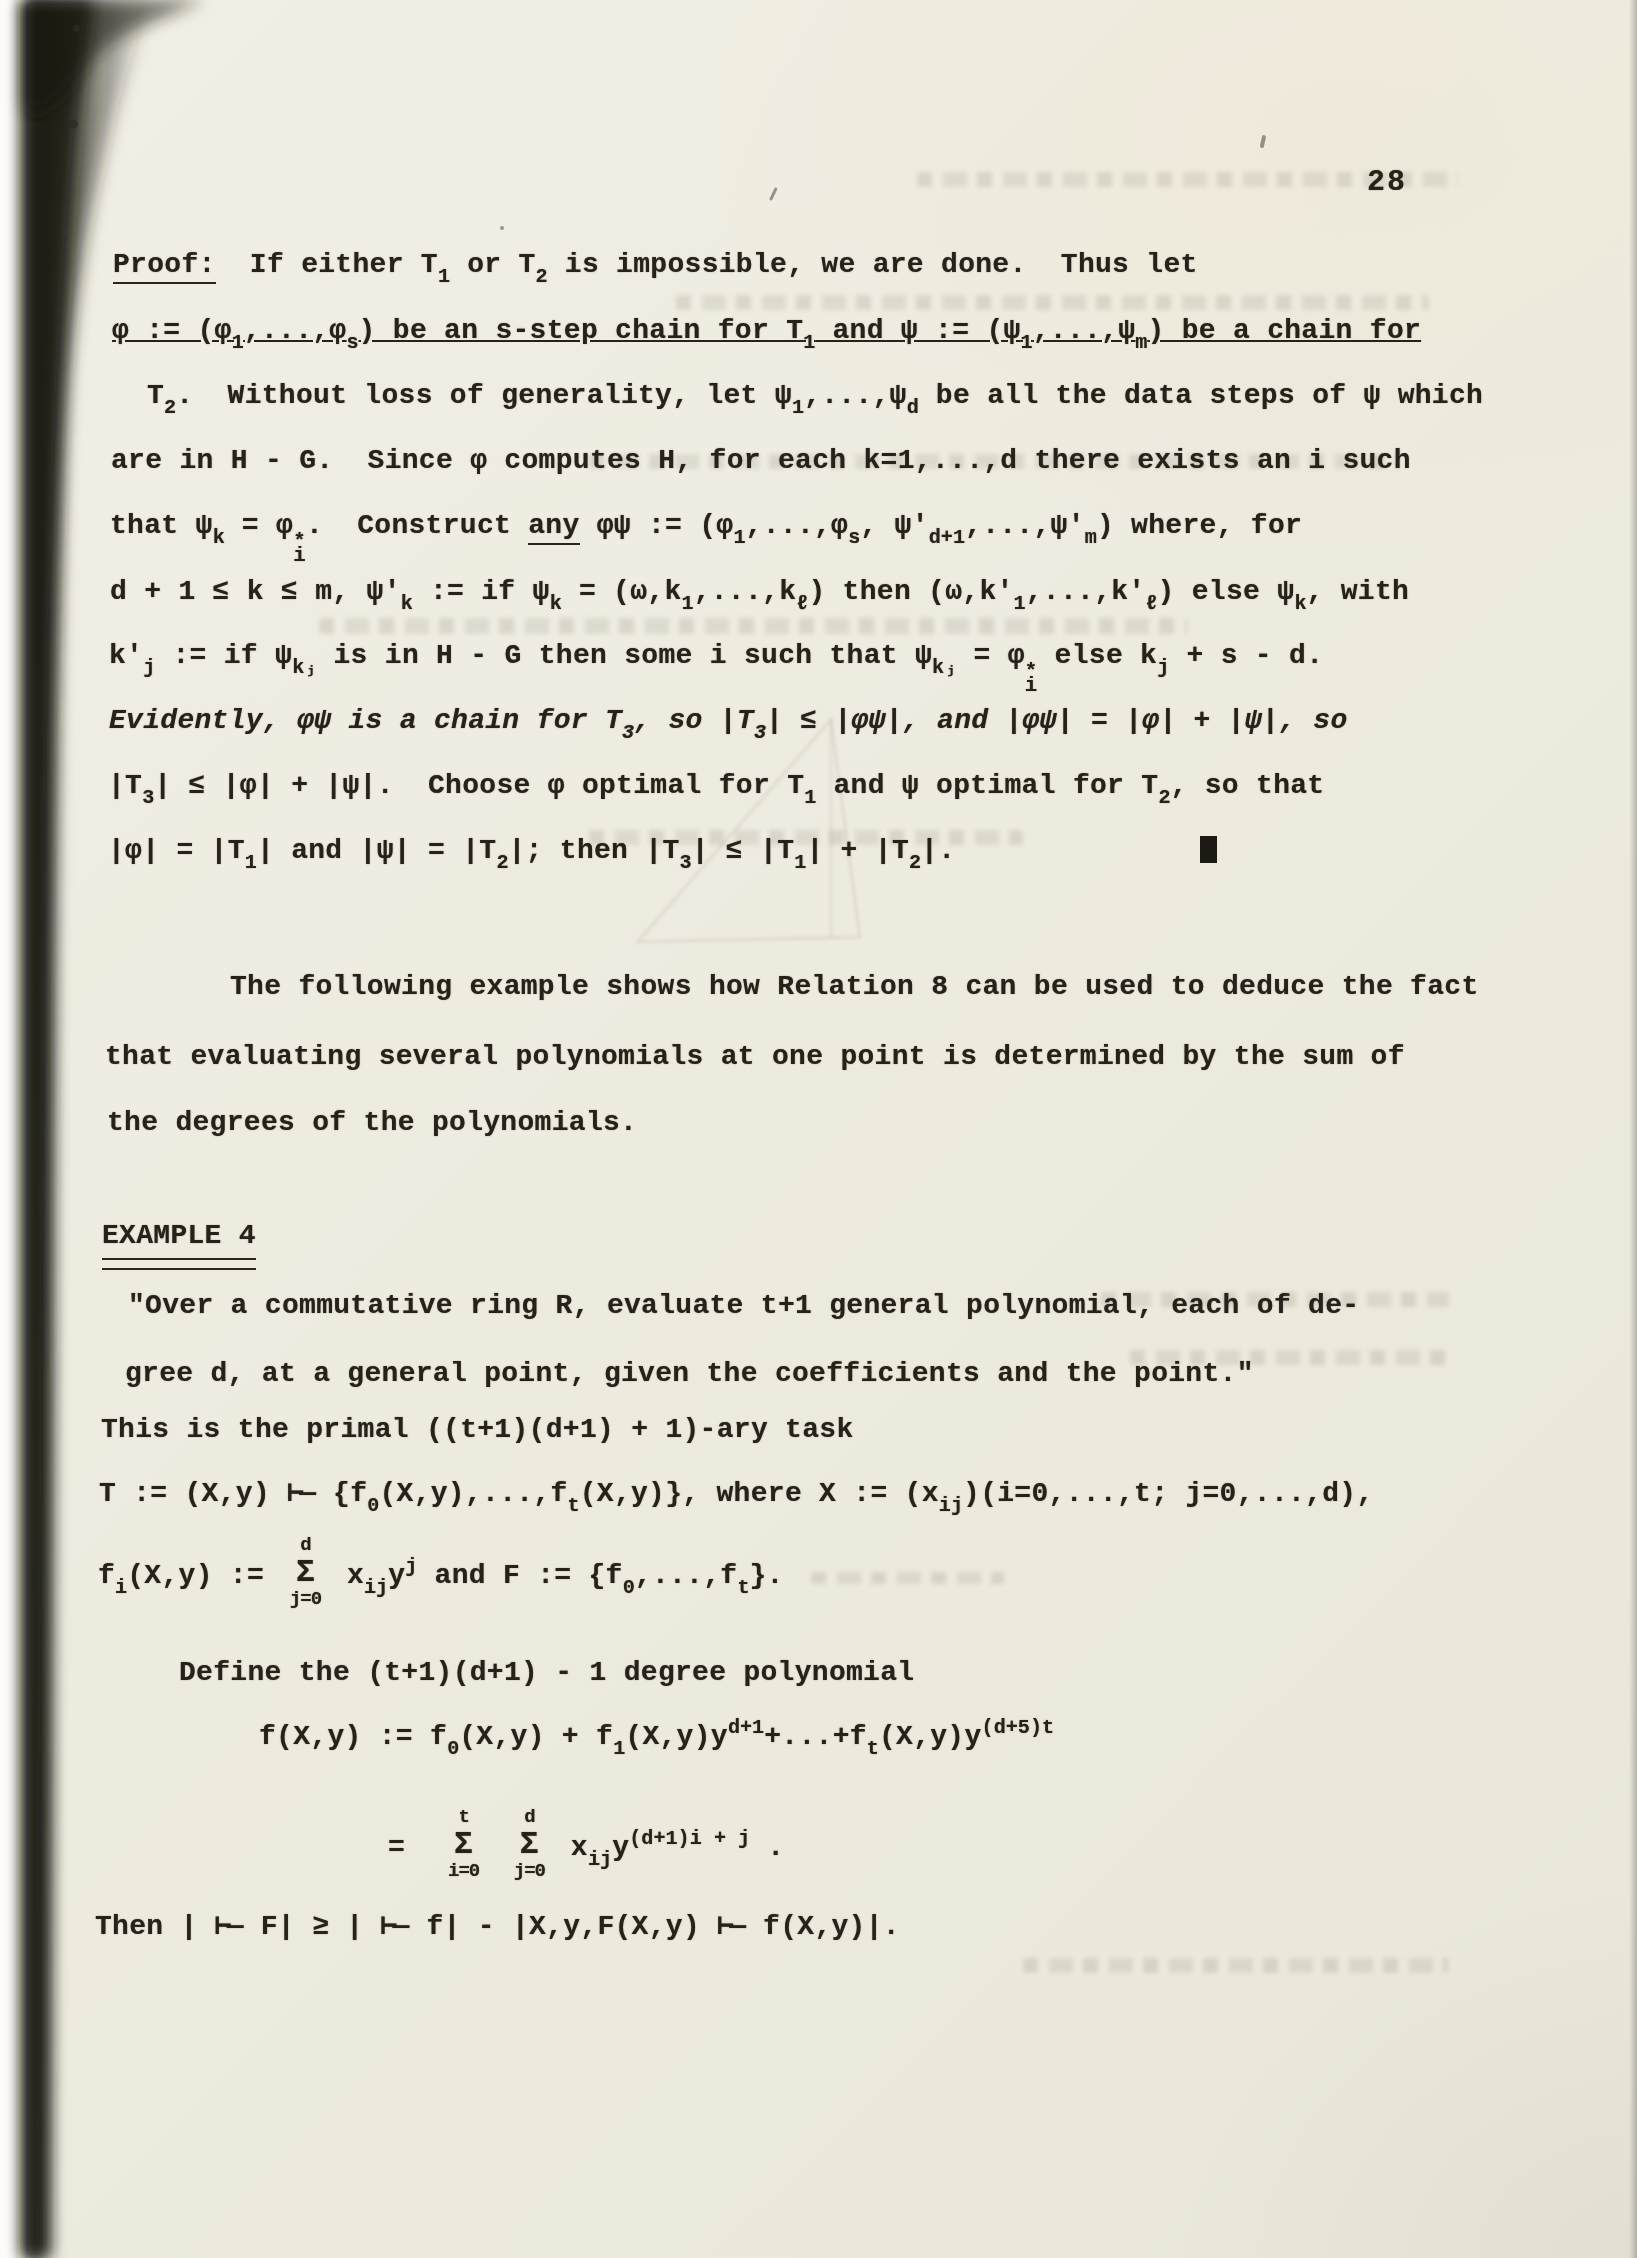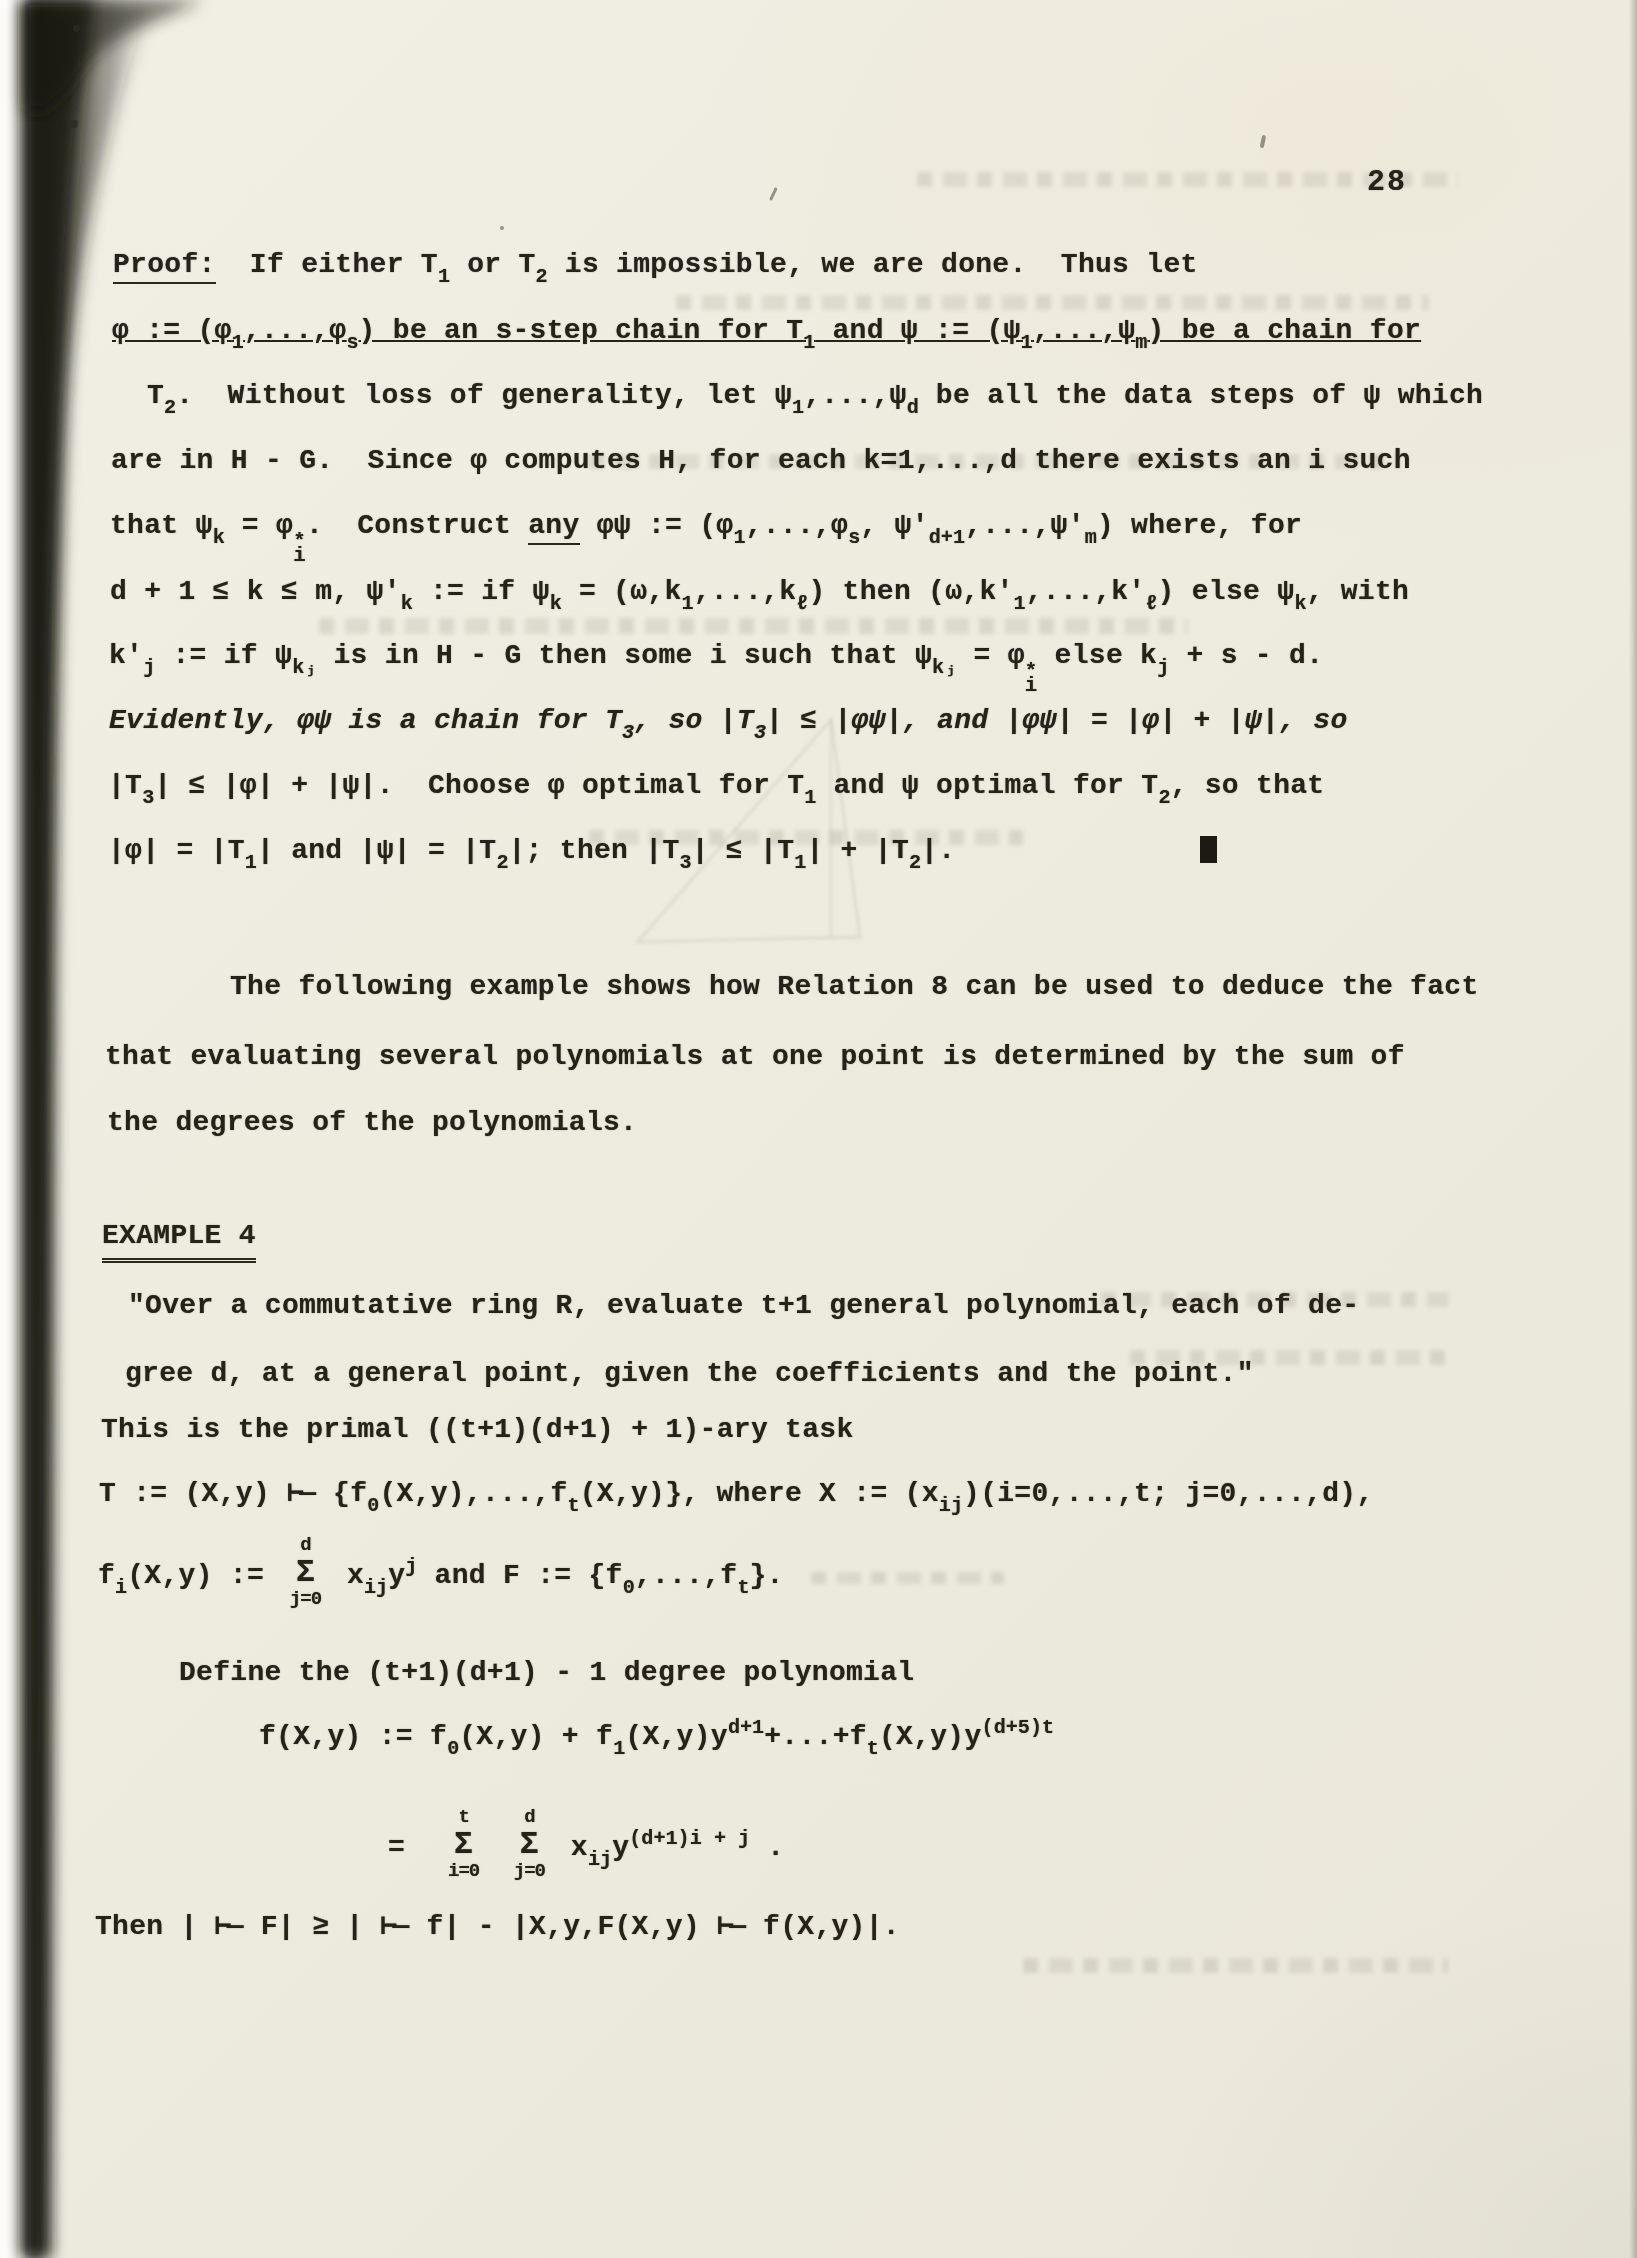--- a/index.html
+++ b/index.html
@@ -17,21 +17,21 @@
     background:linear-gradient(to left, rgba(125,122,115,.55), rgba(125,122,115,0));}
   .shadow-svg{position:absolute;left:0;top:0;}
   .ln{
     position:absolute;left:111px;white-space:pre;
     font-size:28px;line-height:1.32;font-weight:700;letter-spacing:0.3px;
     text-shadow:0 0 1.2px rgba(40,35,26,.55);
   }
   .ln sub{font-size:.72em;vertical-align:-.48em;letter-spacing:0;}
   .ln sup{font-size:.72em;vertical-align:.55em;letter-spacing:0;}
   .ul{border-bottom:2.9px solid #2c271d;padding-bottom:1.9px;}
-  .ul2a{display:inline-block;border-bottom:2.9px solid #2c271d;padding-bottom:1px;}
+  .ul2a{display:inline-block;border-bottom:2.9px solid #2c271d;padding-bottom:8px;}
   .ul2b{display:inline-block;border-bottom:2.9px solid #2c271d;padding-bottom:2.9px;}
   .ss{display:inline-flex;flex-direction:column;align-items:center;
       vertical-align:-.55em;line-height:.8;font-size:.74em;}
   .ss span:first-child{transform:translateY(2.9px);}
   .sum{display:inline-flex;flex-direction:column;align-items:center;
       vertical-align:middle;line-height:1;margin:0 8.7px;transform:translateY(-2.9px);}
   .sum .lim{font-size:.68em;letter-spacing:-1px;}
   .sum .sg{font-size:1.12em;margin:1.9px 0;}
   .ts{letter-spacing:-4.8px;padding-right:4.8px;}
   .pageno{left:1367px;font-size:30px;letter-spacing:1.9px;}

